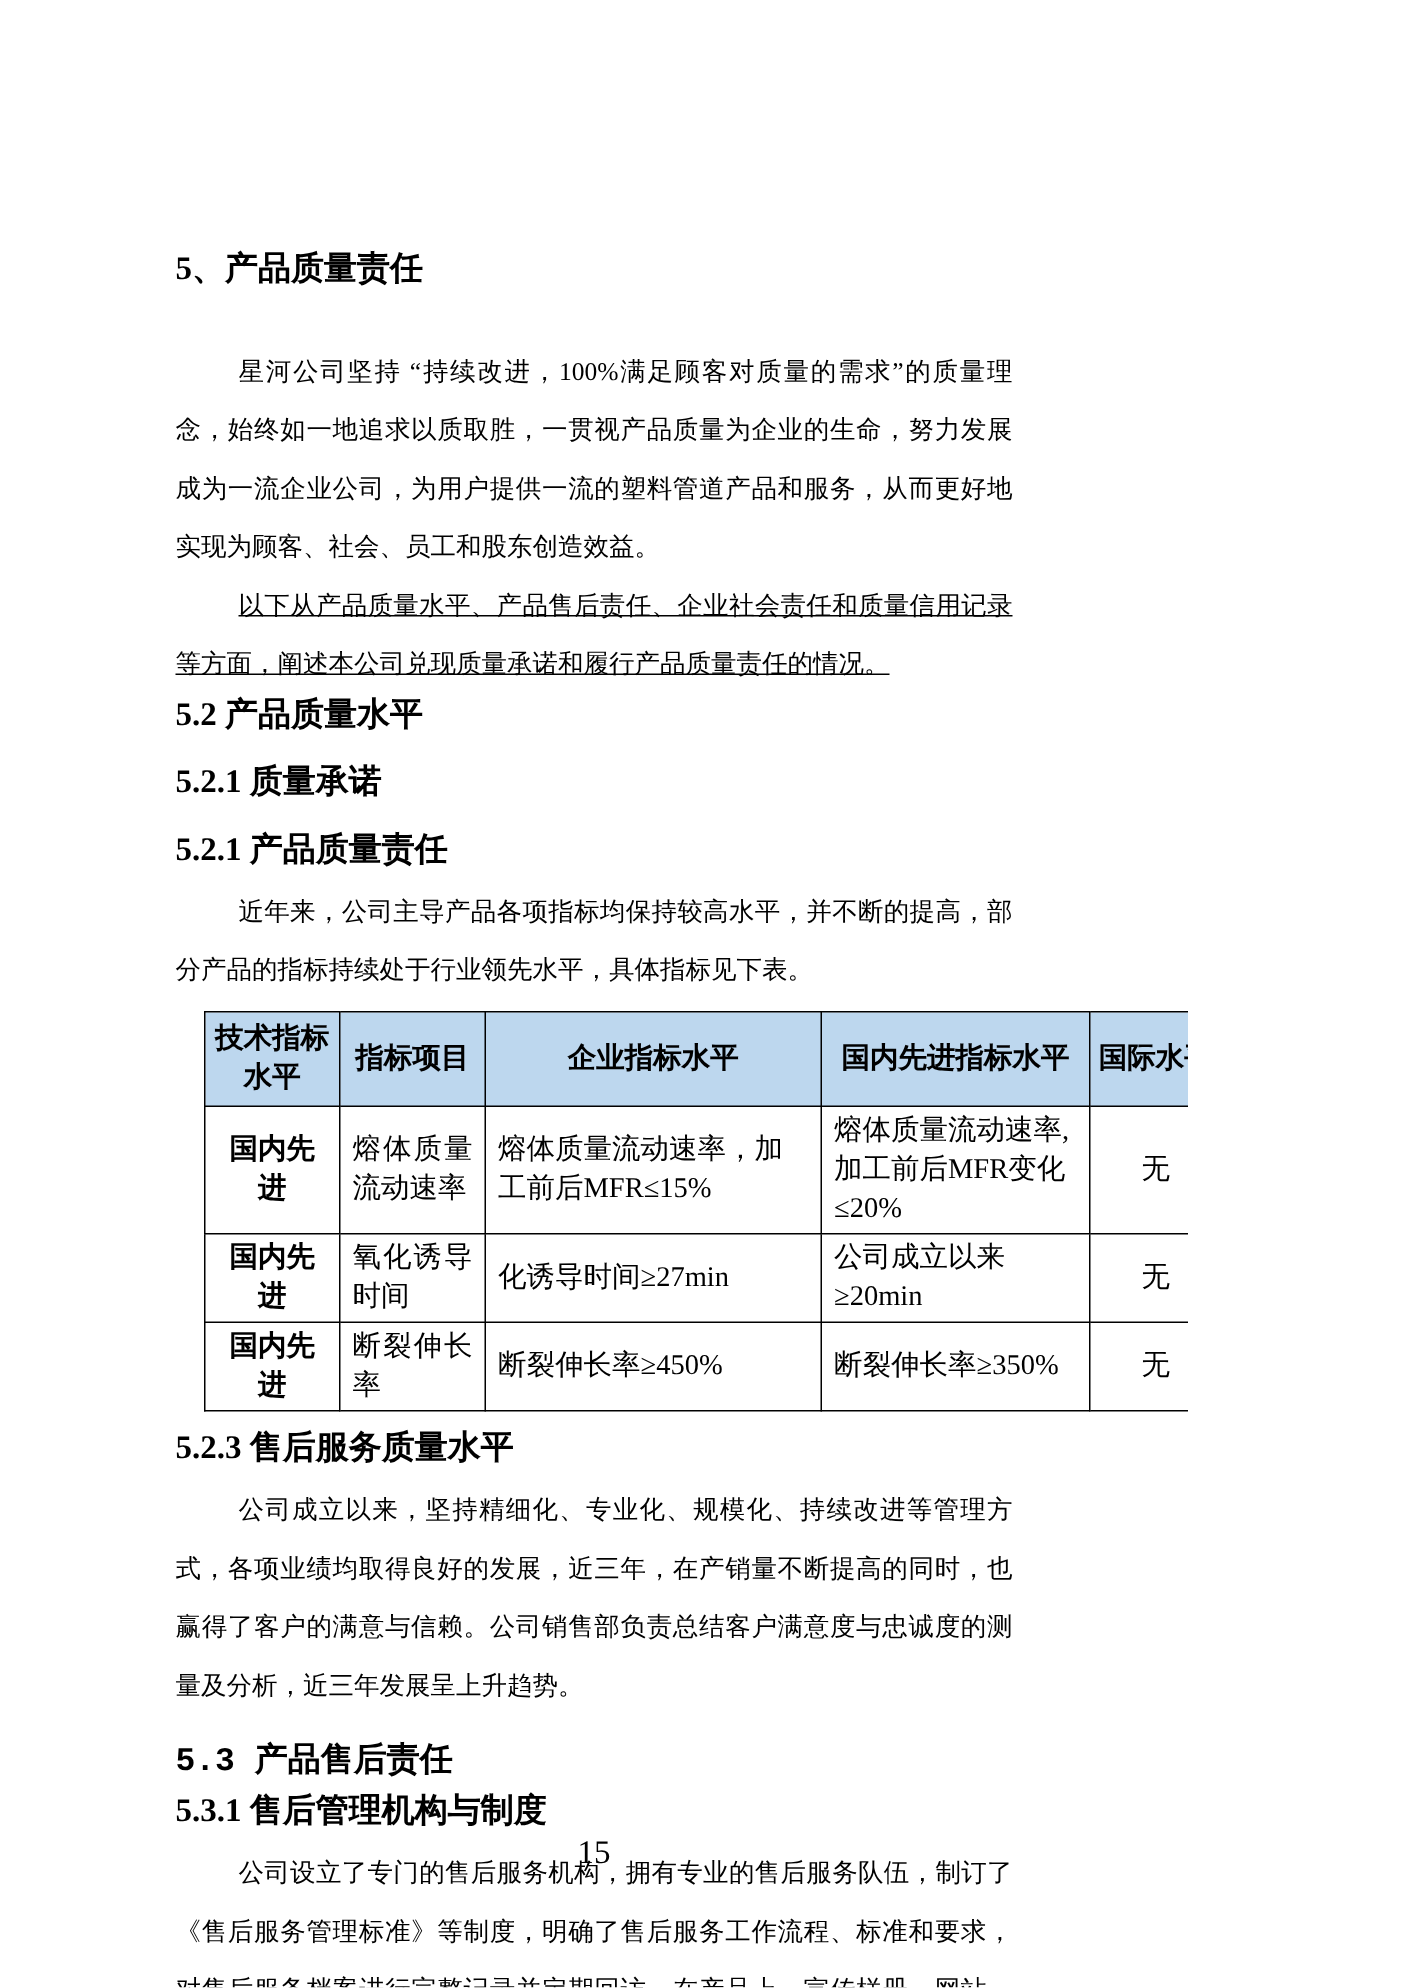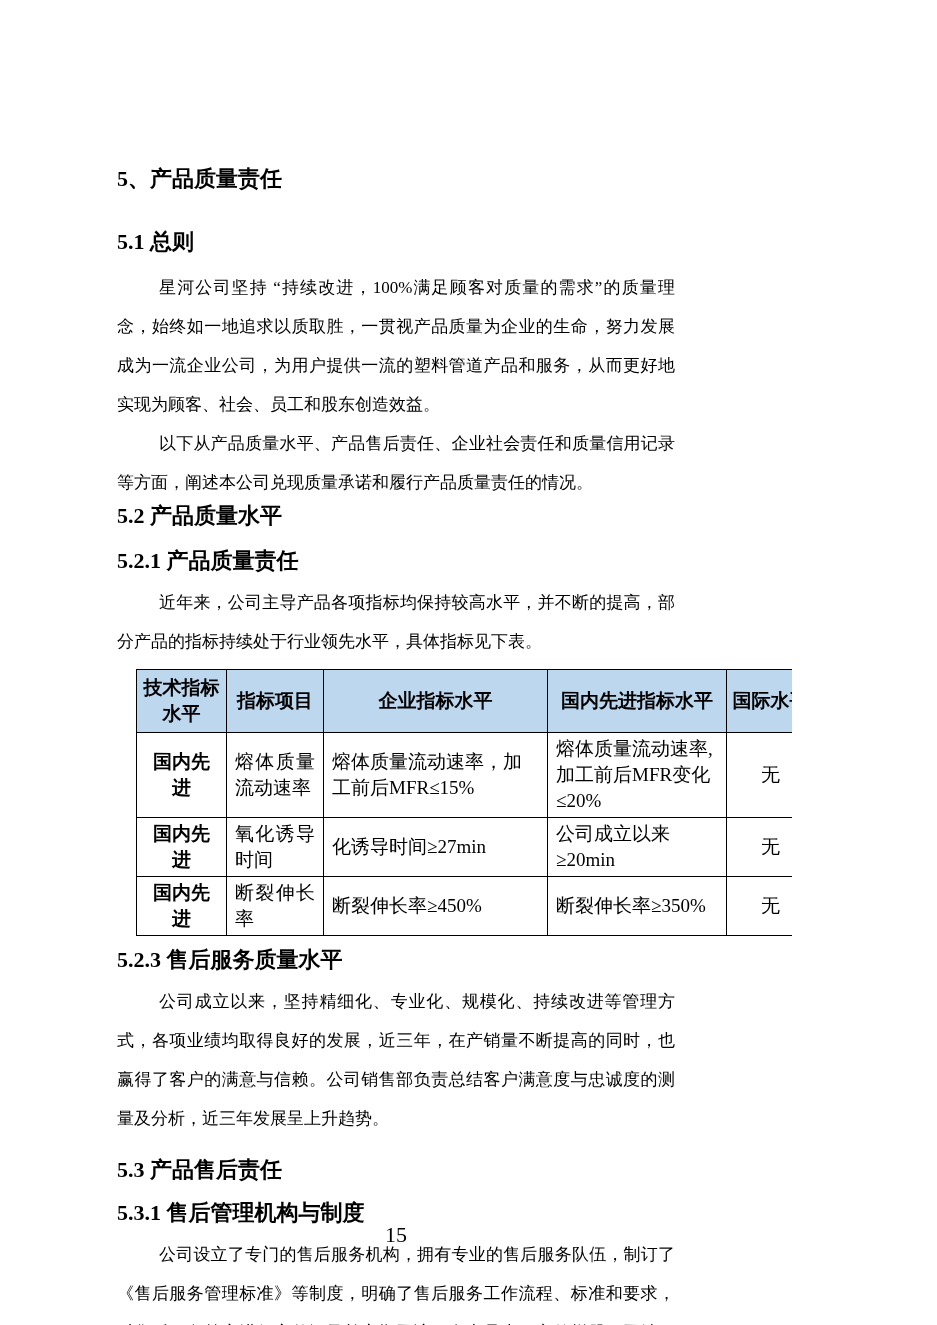--- a/index.html
+++ b/index.html
@@ -20,31 +20,31 @@
     line-height: 28px;
     margin: 0 0 35px 0;
   }
   .h-sub {
     font-size: 22px;
     font-weight: bold;
     line-height: 28px;
     margin: 0 0 12px 0;
   }
   .h-sub.gap-lg { margin-bottom: 17px; }
-  .h-sub.gap-md { margin-bottom: 15px; }
+  .h-sub.gap-md { margin-bottom: 4px; font-family: Liberation Mono, monospace; }
   .h-sub.gap-sm { margin-bottom: 8px; }
   .h-sub.top-gap { margin-top: 18px; }
   p.body-para {
     font-size: 17px;
     line-height: 39px;
     text-align: justify;
     text-indent: 42px;
     margin: 0 0 0 0;
   }
-  p.body-para.after-gap { margin-bottom: 0; }
+  p.body-para.after-gap { margin-bottom: 0; text-decoration: underline; }
   table.quality-table {
     border-collapse: collapse;
     table-layout: fixed;
     width: 678px;
     margin: 8px 0 10px 19px;
   }
   table.quality-table th,
   table.quality-table td {
     border: 1px solid #000000;
     vertical-align: middle;
@@ -88,25 +88,25 @@
     line-height: 22px;
   }
 </style>
 </head>
 <body>
 
 <div class="page">
 
   <div class="h-main">5、产品质量责任</div>
 
-  <div class="h-sub">5.1 总则</div>
   <p class="body-para">星河公司坚持 “持续改进，100%满足顾客对质量的需求”的质量理念，始终如一地追求以质取胜，一贯视产品质量为企业的生命，努力发展成为一流企业公司，为用户提供一流的塑料管道产品和服务，从而更好地实现为顾客、社会、员工和股东创造效益。</p>
   <p class="body-para after-gap">以下从产品质量水平、产品售后责任、企业社会责任和质量信用记录等方面，阐述本公司兑现质量承诺和履行产品质量责任的情况。</p>
 
   <div class="h-sub gap-lg">5.2 产品质量水平</div>
+  <div class="h-sub gap-lg">5.2.1 质量承诺</div>
   <div class="h-sub gap-sm">5.2.1 产品质量责任</div>
   <p class="body-para">近年来，公司主导产品各项指标均保持较高水平，并不断的提高，部分产品的指标持续处于行业领先水平，具体指标见下表。</p>
 
   <table class="quality-table">
     <colgroup>
       <col style="width:90px">
       <col style="width:97px">
       <col style="width:224px">
       <col style="width:179px">
       <col style="width:88px">

